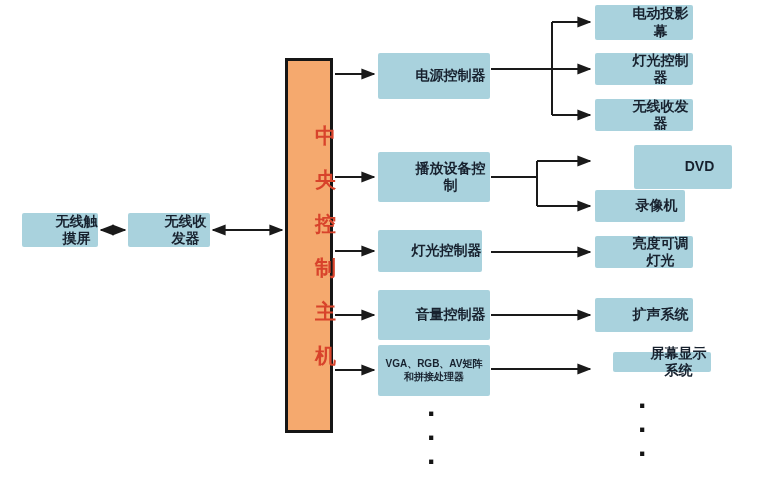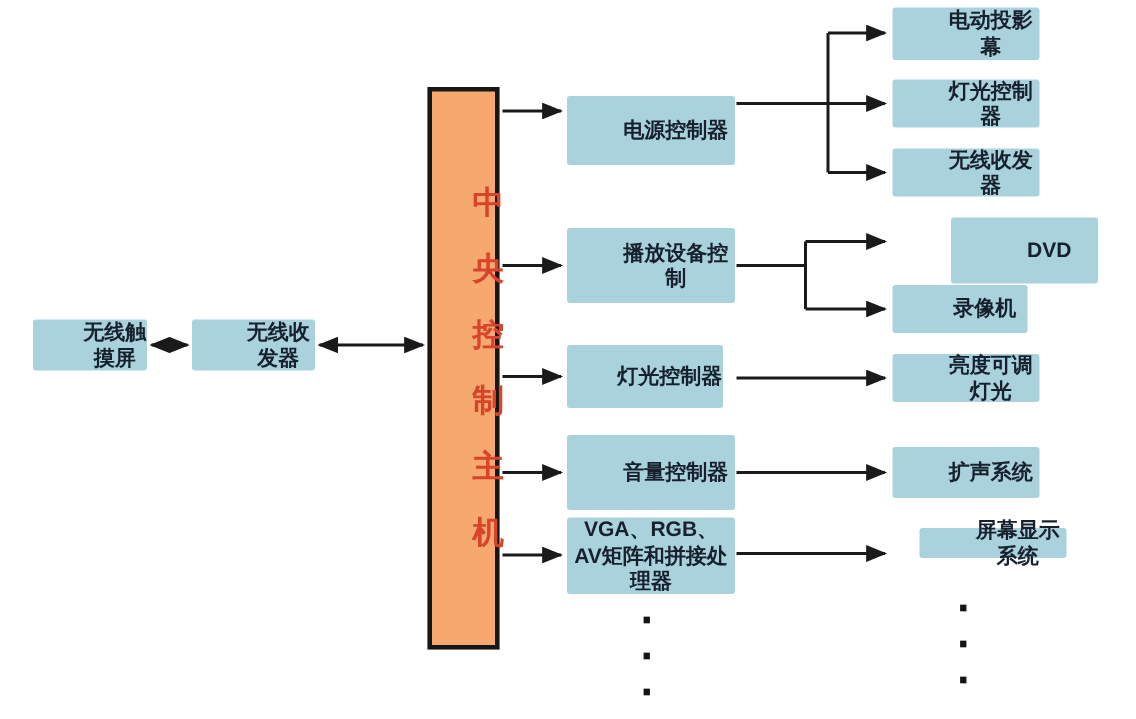--- a/index.html
+++ b/index.html
@@ -6,21 +6,21 @@
   .canvas{
     position:relative;width:757px;height:479px;background:#ffffff;overflow:hidden;
     font-family:"Liberation Sans","DejaVu Sans",sans-serif;
   }
   svg.connectors{position:absolute;left:0;top:0;width:757px;height:479px;}
   .node{
     position:absolute;display:flex;align-items:center;justify-content:center;
     text-align:center;font-weight:bold;color:#17212e;background:#a9d2dd;
     font-size:14px;line-height:1.25;border-radius:2px;box-sizing:border-box;padding-left:33px;
   }
-  .node.small-label{font-size:14px;padding:1px 4px;}
+  .node.small-label{font-size:10px;padding:1px 4px;}
   .central{
     background:#f5a96e;border:3px solid #161616;color:#d8432b;
     flex-direction:column;gap:23px;font-size:21px;border-radius:0;
   }
   .central span{display:block;line-height:1;}
   .dots{
     position:absolute;display:flex;flex-direction:column;align-items:center;
     color:#141414;font-weight:bold;
   }
   .dots span{font-size:30px;line-height:20px;height:20px;display:block;}
@@ -66,21 +66,21 @@
 
   <div class="node central" style="left:285px;top:58px;width:48px;height:375px;">
     <span>中</span>
     <span>央</span>
     <span>控</span>
     <span>制</span>
     <span>主</span>
     <span>机</span>
   </div>
 
-  <div class="node" style="left:378px;top:64px;width:112px;height:46px;">电源控制器</div>
+  <div class="node" style="left:378px;top:53px;width:112px;height:46px;">电源控制器</div>
   <div class="node" style="left:378px;top:152px;width:112px;height:50px;">播放设备控制</div>
   <div class="node" style="left:378px;top:230px;width:104px;height:42px;">灯光控制器</div>
   <div class="node" style="left:378px;top:290px;width:112px;height:50px;">音量控制器</div>
   <div class="node small-label" style="left:378px;top:345px;width:112px;height:51px;">VGA、RGB、AV矩阵和拼接处理器</div>
 
   <div class="node" style="left:595px;top:5px;width:98px;height:35px;">电动投影幕</div>
   <div class="node" style="left:595px;top:53px;width:98px;height:32px;">灯光控制器</div>
   <div class="node" style="left:595px;top:99px;width:98px;height:32px;">无线收发器</div>
   <div class="node" style="left:595px;top:145px;width:98px;height:44px;margin-left:39px;">DVD</div>
   <div class="node" style="left:595px;top:190px;width:90px;height:32px;">录像机</div>

